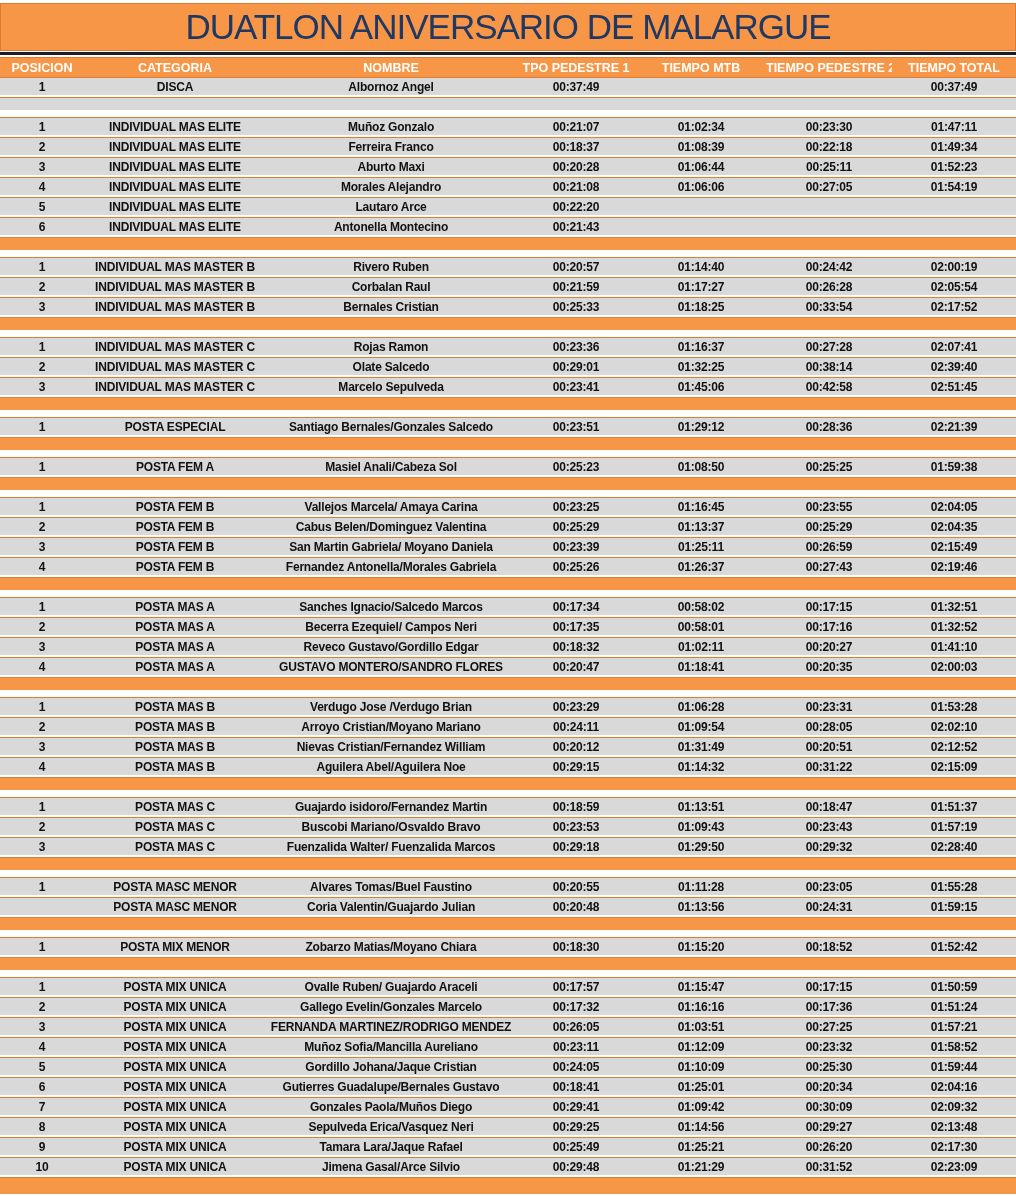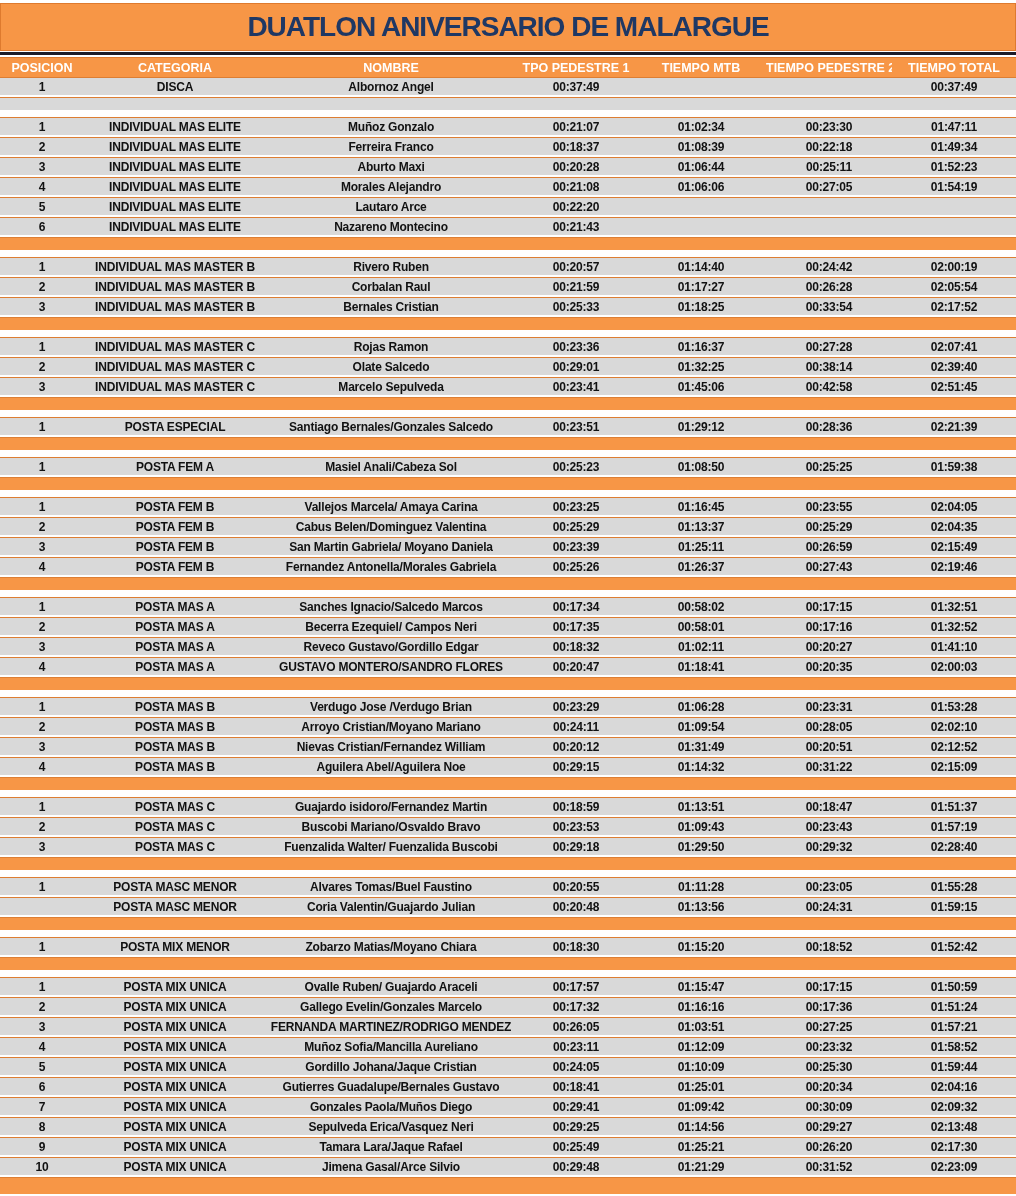--- a/index.html
+++ b/index.html
@@ -13,22 +13,22 @@
   
   .title-band {
     height: 48px;
     background: #F79646;
     border: 1px solid #DE7A2E;
     box-sizing: border-box;
     display: flex; align-items: center; justify-content: center;
   }
   .title-text {
     color: #1F3864;
-    font-size: 28px;
-    font-weight: bold;
+    font-size: 35px;
+    font-weight: normal;
     letter-spacing: -1px;
     white-space: nowrap;
   }
   .navy-rule { height: 3px; background: #1c1c28; margin-top: 1px; }
 
   
   .grid {
     display: grid;
     grid-template-columns: 84px 182px 250px 120px 130px 126px 124px;
     align-items: center;
@@ -161,21 +161,21 @@
         <span class="cell">INDIVIDUAL MAS ELITE</span>
         <span class="cell">Lautaro Arce</span>
         <span class="cell">00:22:20</span>
         <span class="cell"></span>
         <span class="cell"></span>
         <span class="cell"></span>
       </div>
       <div class="row grid">
         <span class="cell">6</span>
         <span class="cell">INDIVIDUAL MAS ELITE</span>
-        <span class="cell">Nazareno Montecino</span>
+        <span class="cell">Antonella Montecino</span>
         <span class="cell">00:21:43</span>
         <span class="cell"></span>
         <span class="cell"></span>
         <span class="cell"></span>
       </div>
       <div class="sep sep-orange"></div>
       <div class="row grid">
         <span class="cell">1</span>
         <span class="cell">INDIVIDUAL MAS MASTER B</span>
         <span class="cell">Rivero Ruben</span>
@@ -376,21 +376,21 @@
         <span class="cell">POSTA MAS C</span>
         <span class="cell">Buscobi Mariano/Osvaldo Bravo</span>
         <span class="cell">00:23:53</span>
         <span class="cell">01:09:43</span>
         <span class="cell">00:23:43</span>
         <span class="cell">01:57:19</span>
       </div>
       <div class="row grid">
         <span class="cell">3</span>
         <span class="cell">POSTA MAS C</span>
-        <span class="cell">Fuenzalida Walter/ Fuenzalida Buscobi</span>
+        <span class="cell">Fuenzalida Walter/ Fuenzalida Marcos</span>
         <span class="cell">00:29:18</span>
         <span class="cell">01:29:50</span>
         <span class="cell">00:29:32</span>
         <span class="cell">02:28:40</span>
       </div>
       <div class="sep sep-orange"></div>
       <div class="row grid">
         <span class="cell">1</span>
         <span class="cell">POSTA MASC MENOR</span>
         <span class="cell">Alvares Tomas/Buel Faustino</span>

